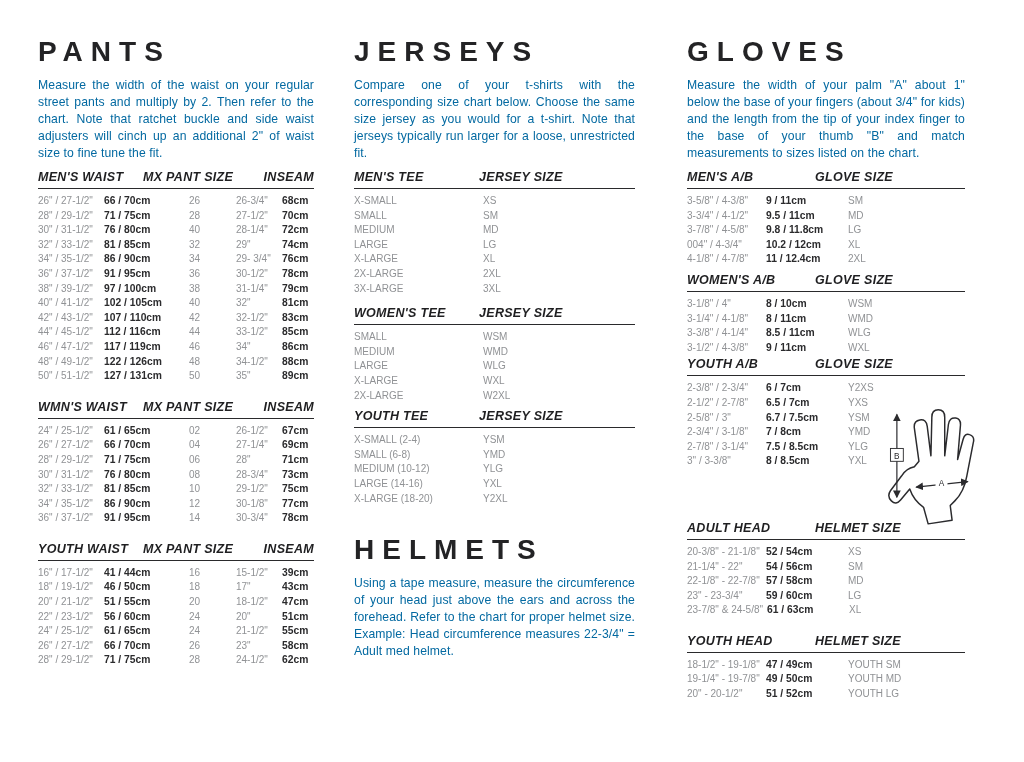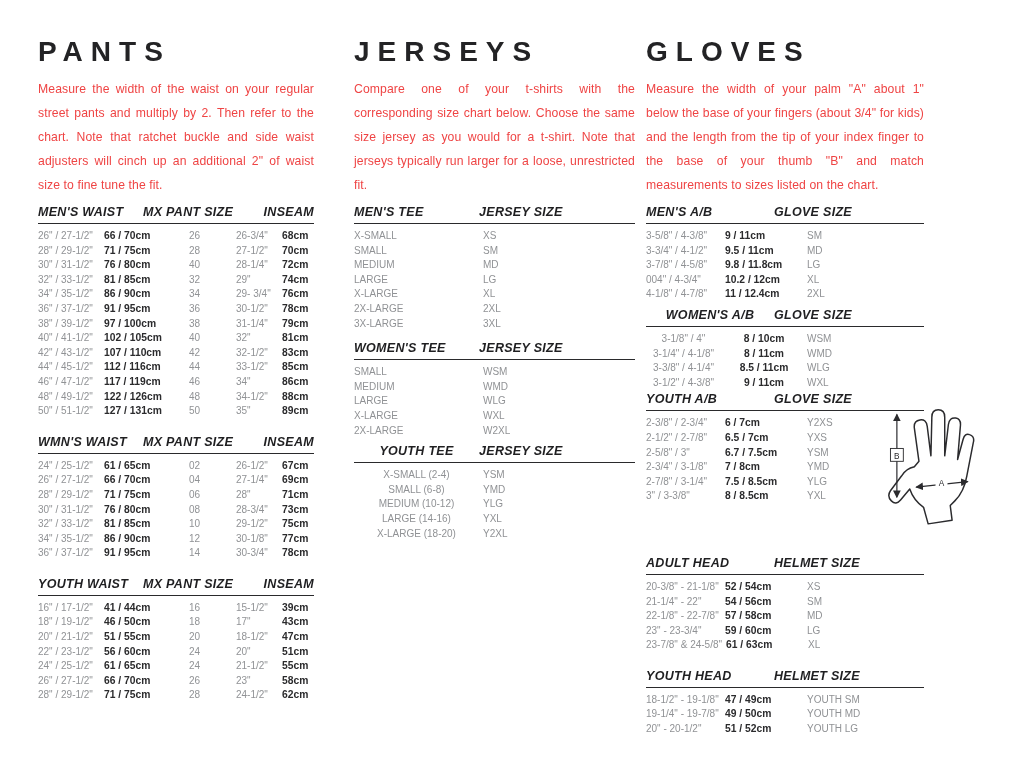--- a/index.html
+++ b/index.html
@@ -1,29 +1,29 @@
 <!DOCTYPE html>
 <html><head>
 <meta charset="utf-8">
 <style>
   html,body{margin:0;padding:0;background:#e8e8e8;}
   .page{position:relative;width:1024px;height:762px;background:#ffffff;
         font-family:"Liberation Sans",sans-serif;overflow:hidden;margin:0 auto;}
   .col{position:absolute;top:38px;}
   #col-pants{left:38px;width:276px;}
   #col-jerseys{left:354px;width:281px;}
-  #col-gloves{left:646px;width:278px;}
+  #col-gloves{left:687px;width:278px;}
 
   .sec-title{font-size:28px;font-weight:bold;letter-spacing:8px;color:#232325;line-height:28px;}
-  .desc{margin-top:11px;font-size:12.2px;line-height:24px;color:#ef4444;
+  .desc{margin-top:11px;font-size:12.2px;line-height:17px;color:#0369a1;
         text-align:justify;letter-spacing:0.1px;}
 
   .table{margin-top:8px;}
   .table.mt10{margin-top:10px;}
-  .table.mt6{margin-top:6px;text-align:center;}
+  .table.mt6{margin-top:6px;}
   .table.mt2{margin-top:2px;}
   .table.mt16{margin-top:16px;}
   .block-heads{margin-top:52px;}
   .block-heads .table+.table{margin-top:16px;}
   .helmets-block{margin-top:30px;}
 
   .thead{display:flex;align-items:baseline;border-bottom:1.6px solid #2a2a2c;
          padding-bottom:4px;font-weight:bold;font-size:12.5px;color:#1f1f21;letter-spacing:0.3px;font-style:italic;}
   .thead .h3{margin-left:auto;}
   .pants-head .h1{width:105px;flex:none;}
@@ -404,20 +404,24 @@
     <span class="cg">YXL</span>
   </div>
 
   <div class="trow">
     <span class="cg j1">X-LARGE (18-20)</span>
     <span class="cg">Y2XL</span>
   </div>
 </div>
     </div>
 
+    <div class="helmets-block">
+      <div class="sec-title">HELMETS</div>
+      <div class="desc">Using a tape measure, measure the circumference of your head just above the ears and across the forehead. Refer to the chart for proper helmet size. Example: Head circumference measures 22-3/4" = Adult med helmet.</div>
+    </div>
   </div>
 
   <div class="col" id="col-gloves">
     <div class="sec-title">GLOVES</div>
     <div class="desc">Measure the width of your palm "A" about 1" below the base of your fingers (about 3/4" for kids) and the length from the tip of your index finger to the base of your thumb "B" and match measurements to sizes listed on the chart.</div>
 
     <div class="table">
       <div class="thead trio-head">
         <span class="h1">MEN'S A/B</span>
         <span class="h2">GLOVE SIZE</span>

